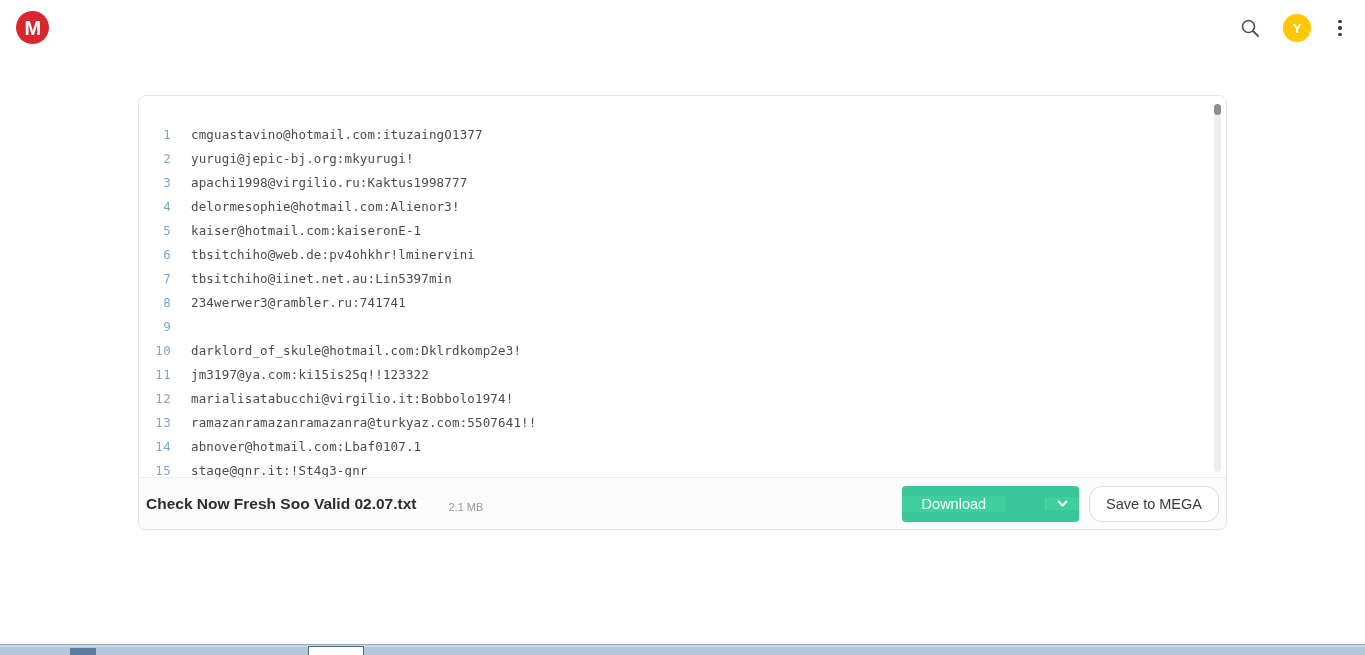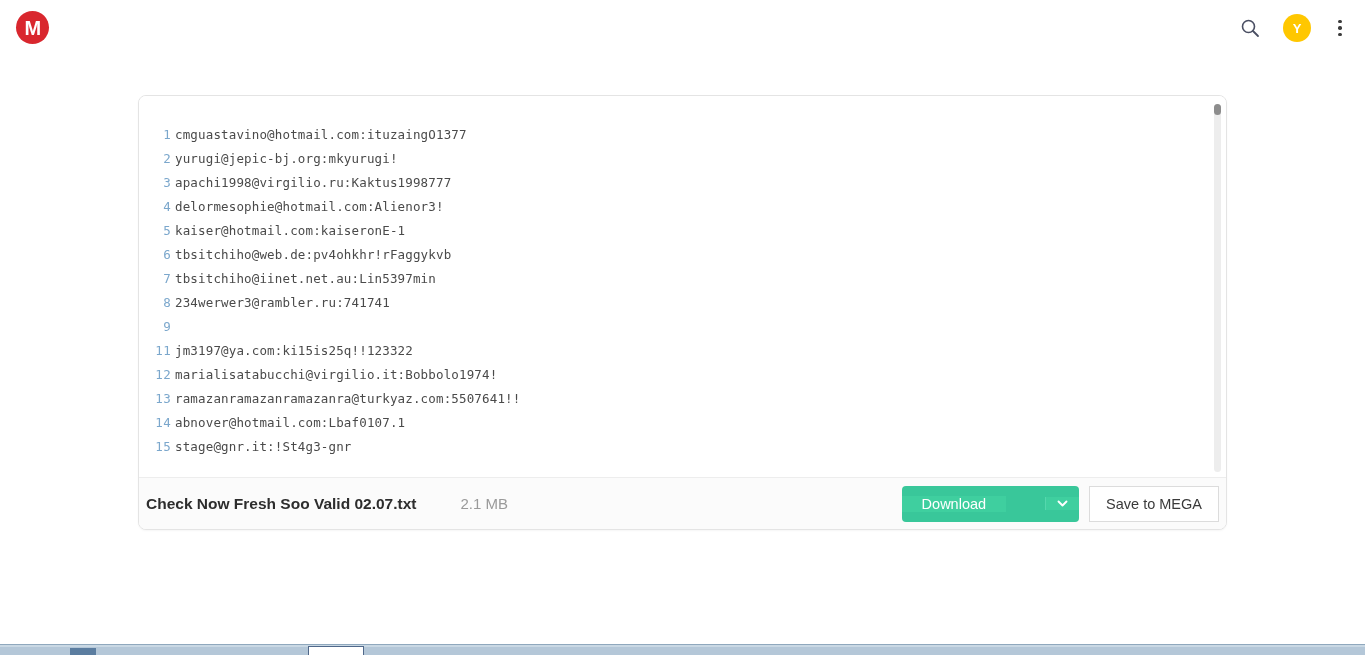--- a/index.html
+++ b/index.html
@@ -138,21 +138,21 @@
     font-size: 12.5px;
   }
   .ln {
     width: 32px;
     text-align: right;
     color: #7ba7cc;
     flex: 0 0 32px;
     letter-spacing: 0.3px;
   }
   .ltext {
-    margin-left: 4px;
+    margin-left: 20px;
     color: #4a4a4a;
     white-space: pre;
     letter-spacing: 0.15px;
   }
 
   
   .scroll-track {
     position: absolute;
     top: 8px;
     right: 7px;
@@ -181,33 +181,32 @@
     height: 52px;
     background: #fbfbfb;
     border-top: 1px solid #ededed;
     display: flex;
     align-items: center;
     padding: 0 9px 0 7px;
   }
 
   .file-meta {
     display: flex;
-    align-items: center;
-    gap: 20px;
+    align-items: flex-end;
+    gap: 32px;
     padding-left: 0;
   }
   .file-name {
     font-size: 15.5px;
     color: #2d2d2d;
     font-weight: bold;
   }
   .file-size {
-    font-size: 15px;
+    font-size: 11px;
     color: #9a9a9a;
-    margin-left: 24px;
   }
 
   .footer-actions {
     margin-left: auto;
     display: flex;
     align-items: center;
     gap: 10px;
   }
 
   .dl-group {
@@ -238,21 +237,21 @@
     display: flex;
     align-items: center;
     justify-content: center;
     cursor: pointer;
   }
 
   .save-mega {
     height: 36px;
     background: #ffffff;
     border: 1px solid #dcdcdc;
-    border-radius: 0;
+    border-radius: 13px;
     padding: 0 16px;
     font-size: 14.5px;
     color: #3a3a3a;
     font-family: "Liberation Sans", sans-serif;
     cursor: pointer;
   }
 
   
   .taskbar {
     position: absolute;
@@ -337,32 +336,36 @@
         <div class="code-row">
           <span class="ln">4</span>
           <span class="ltext">delormesophie@hotmail.com:Alienor3!</span>
         </div>
         <div class="code-row">
           <span class="ln">5</span>
           <span class="ltext">kaiser@hotmail.com:kaiseronE-1</span>
         </div>
         <div class="code-row">
           <span class="ln">6</span>
-          <span class="ltext">tbsitchiho@web.de:pv4ohkhr!rFaggykvb</span>
+          <span class="ltext">tbsitchiho@web.de:pv4ohkhr!lminervini</span>
         </div>
         <div class="code-row">
           <span class="ln">7</span>
           <span class="ltext">tbsitchiho@iinet.net.au:Lin5397min</span>
         </div>
         <div class="code-row">
           <span class="ln">8</span>
           <span class="ltext">234werwer3@rambler.ru:741741</span>
         </div>
         <div class="code-row">
           <span class="ln">9</span>
+        </div>
+        <div class="code-row">
+          <span class="ln">10</span>
+          <span class="ltext">darklord_of_skule@hotmail.com:Dklrdkomp2e3!</span>
         </div>
         <div class="code-row">
           <span class="ln">11</span>
           <span class="ltext">jm3197@ya.com:ki15is25q!!123322</span>
         </div>
         <div class="code-row">
           <span class="ln">12</span>
           <span class="ltext">marialisatabucchi@virgilio.it:Bobbolo1974!</span>
         </div>
         <div class="code-row">

